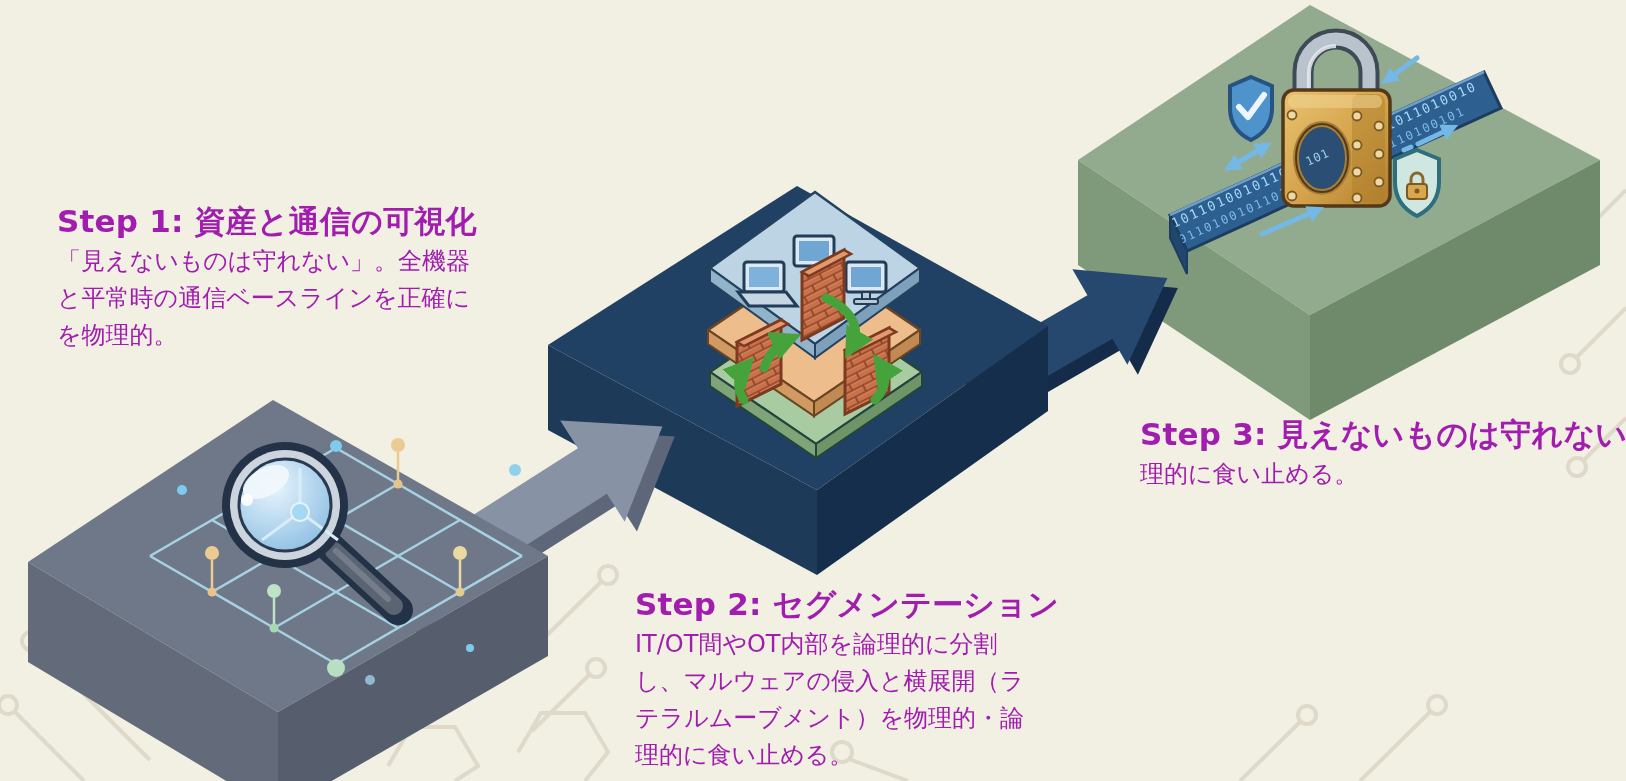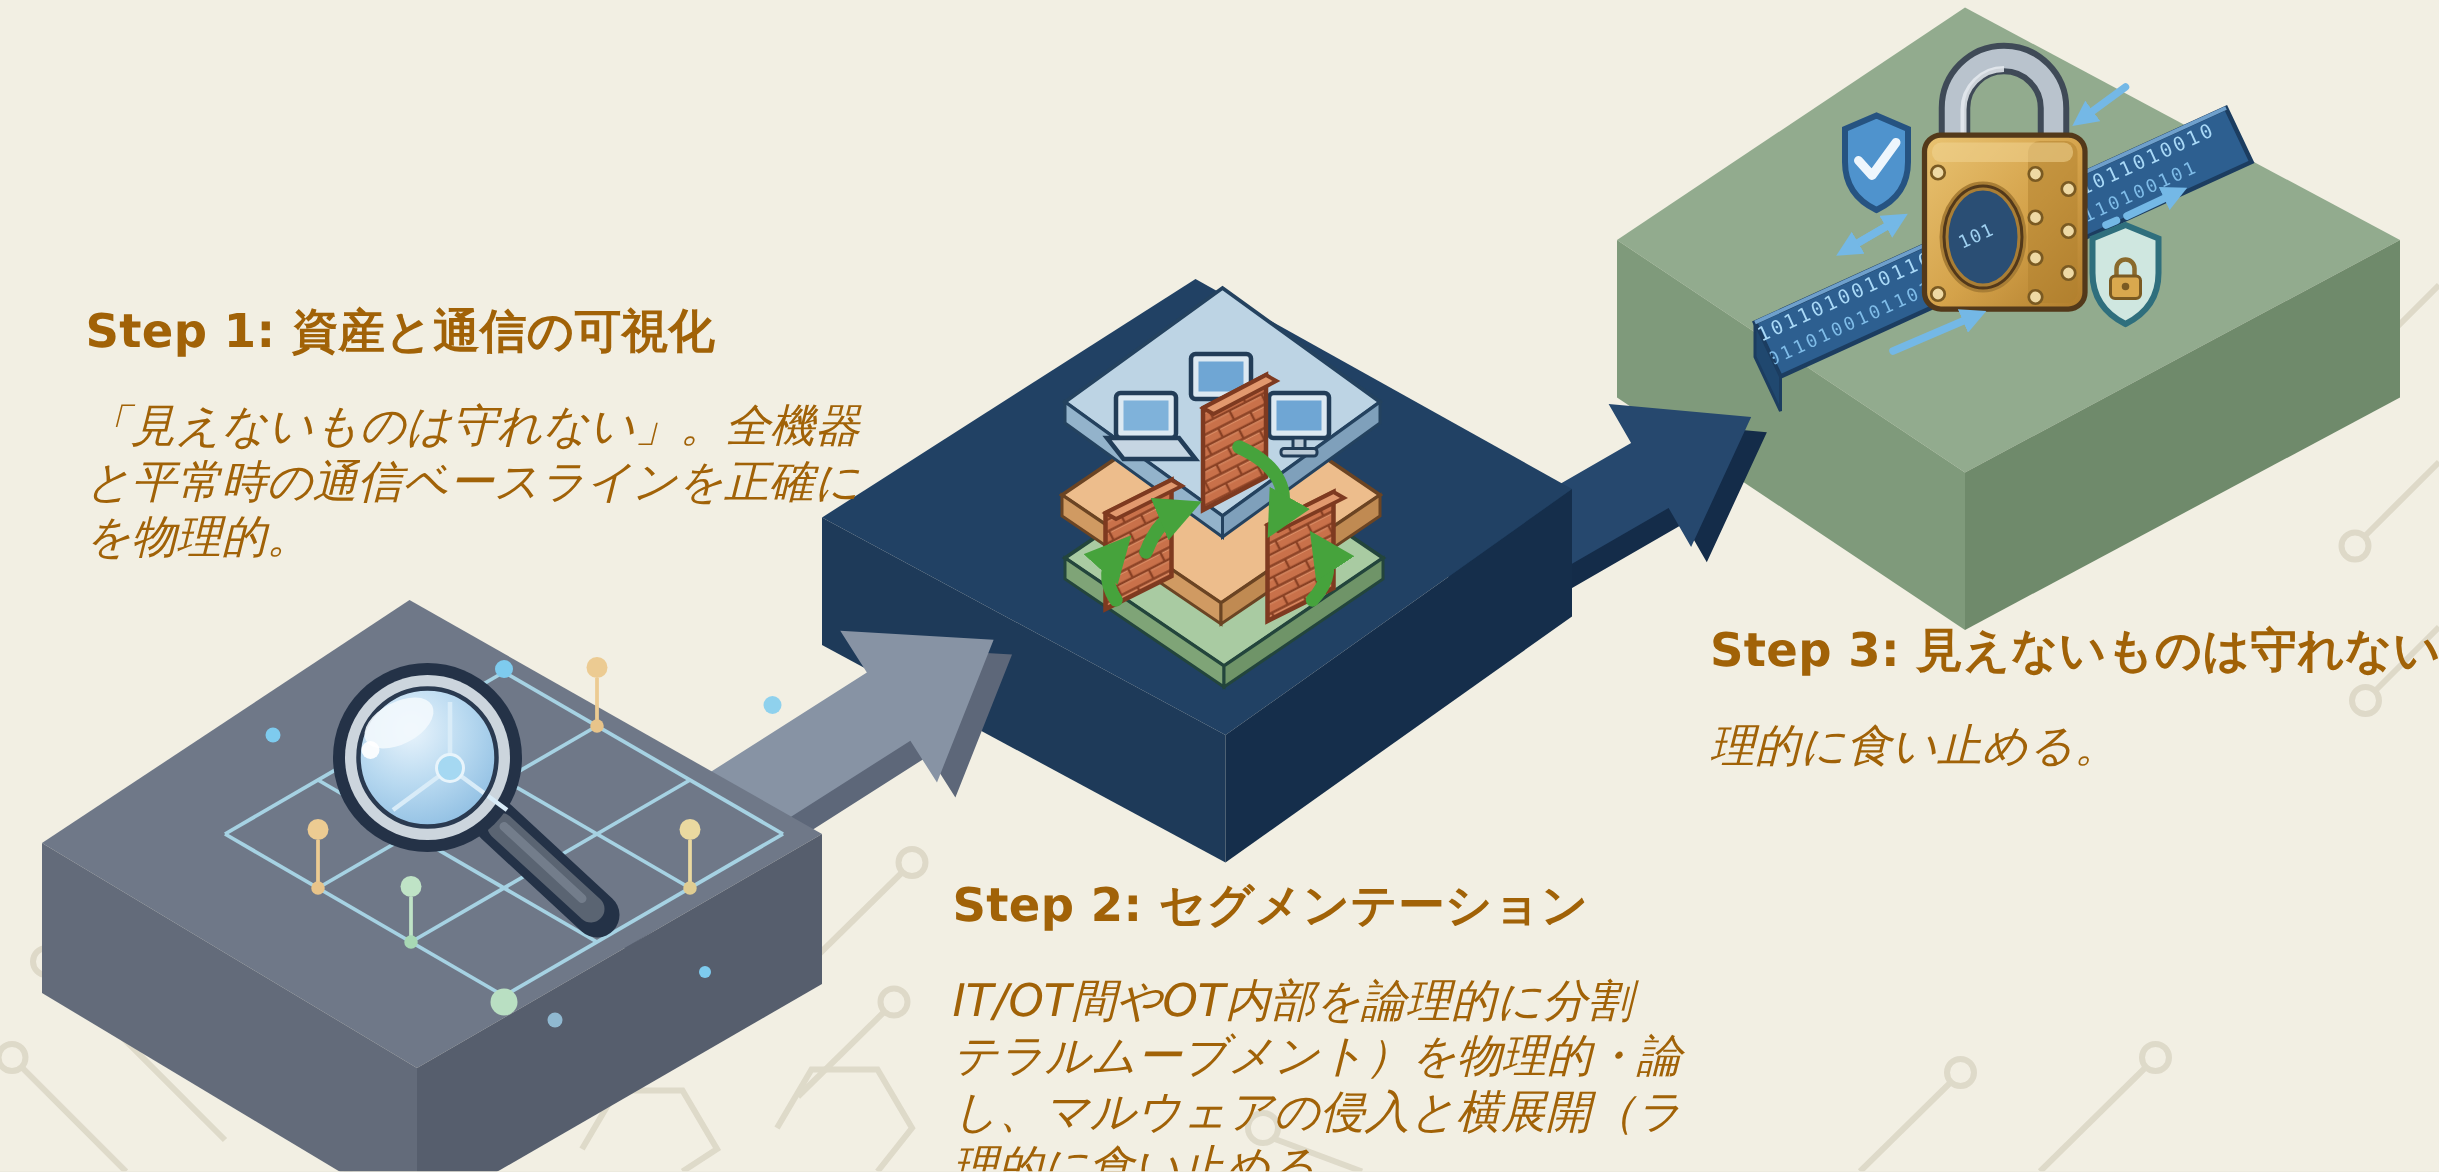--- a/index.html
+++ b/index.html
@@ -2,23 +2,23 @@
 <html><head>
 <meta charset="utf-8">
 <style>
   html,body { margin:0; padding:0; background:#e8e5da; }
   .stage {
     position:relative; width:1626px; height:781px; overflow:hidden;
     background:#f2efe3;
     font-family:"DejaVu Sans", sans-serif;
   }
   svg.scene { position:absolute; left:0; top:0; display:block; }
-  .step-text { position:absolute; color:#a16207; }
+  .step-text { position:absolute; color:#a21caf; }
   .step-title { margin:0; font-size:31px; line-height:38px; font-weight:700; letter-spacing:0.2px; white-space:nowrap; }
-  .step-body { margin-top:26px; font-size:30px; line-height:37px; font-weight:500;font-style:italic; }
+  .step-body { margin-top:3px; font-size:24px; line-height:37px; font-weight:500; }
   .step-body .line { white-space:nowrap; }
   #step1-block { left:57px;  top:202px; }
   #step2-block { left:635px; top:585px; }
   #step3-block { left:1140px; top:415px; }
 </style>
 </head>
 <body>
 
 <div class="stage">
 
@@ -261,22 +261,22 @@
     <div class="line">「見えないものは守れない」。全機器</div>
     <div class="line">と平常時の通信ベースラインを正確に</div>
     <div class="line">を物理的。</div>
   </div>
 </div>
 
 <div class="step-text" id="step2-block">
   <h2 class="step-title">Step 2: セグメンテーション</h2>
   <div class="step-body">
     <div class="line">IT/OT間やOT内部を論理的に分割</div>
+    <div class="line">し、マルウェアの侵入と横展開（ラ</div>
     <div class="line">テラルムーブメント）を物理的・論</div>
-    <div class="line">し、マルウェアの侵入と横展開（ラ</div>
     <div class="line">理的に食い止める。</div>
   </div>
 </div>
 
 <div class="step-text" id="step3-block">
   <h2 class="step-title">Step 3: 見えないものは守れない</h2>
   <div class="step-body">
     <div class="line">理的に食い止める。</div>
   </div>
 </div>

